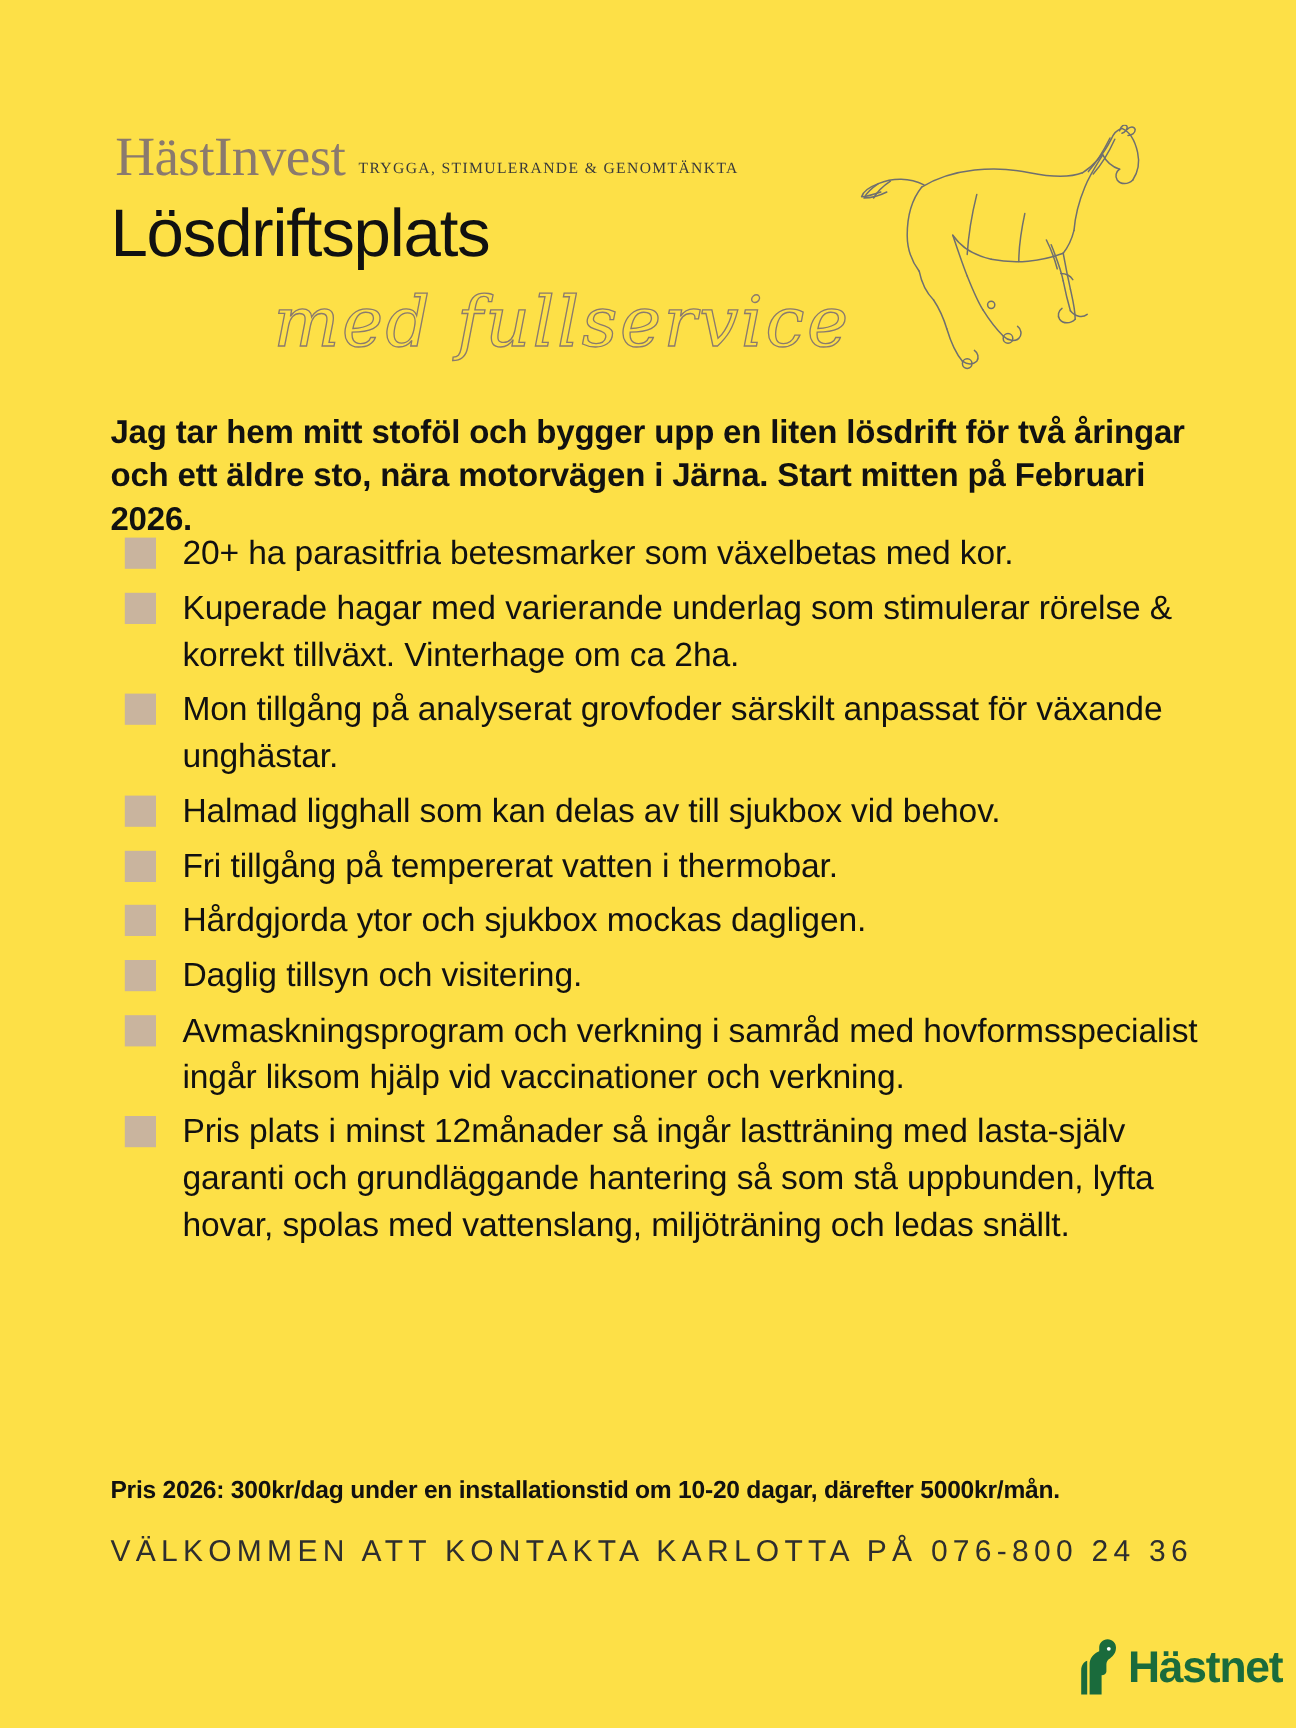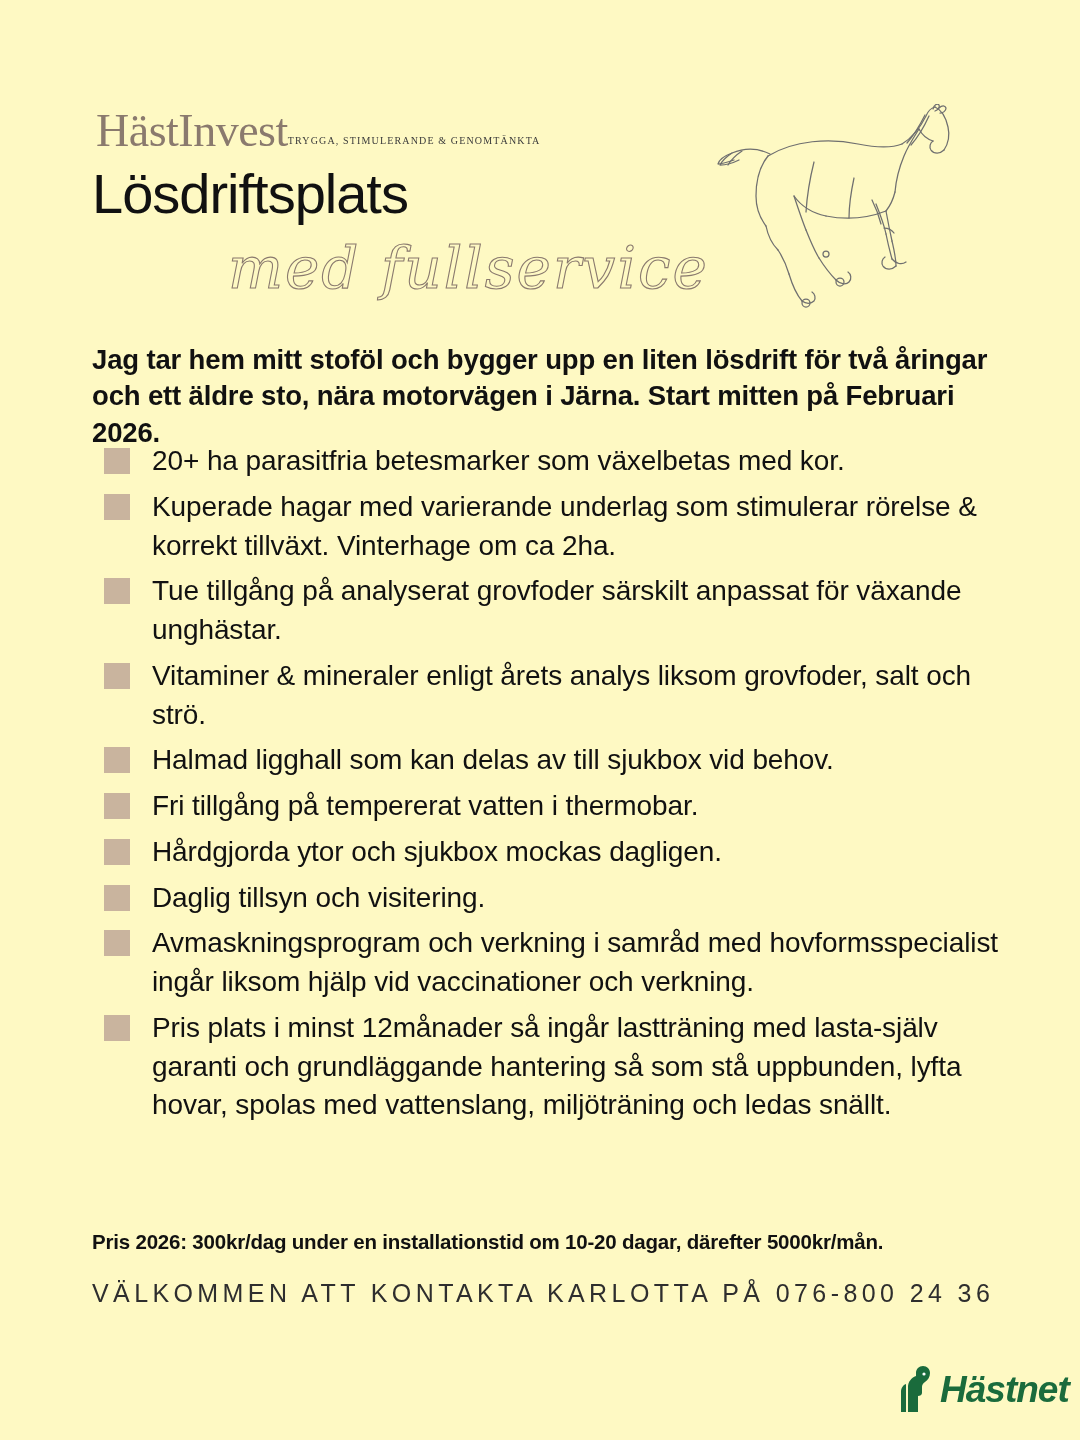--- a/index.html
+++ b/index.html
@@ -13,21 +13,21 @@
     height: 1440px;
     position: relative;
     overflow: hidden;
     font-family: "Liberation Sans", sans-serif;
     -webkit-font-smoothing: antialiased;
   }
 
   .page {
     position: absolute;
     inset: 0;
-    background: #fef9c3;
+    background: #fde047;
   }
 
   
   .header {
     position: absolute;
     left: 0;
     right: 0;
     top: 0;
     height: 310px;
   }
@@ -44,24 +44,25 @@
   .brand-name {
     font-family: "Liberation Serif", "DejaVu Serif", serif;
     font-size: 46px;
     line-height: 1;
     color: #8a7a6e;
     letter-spacing: -0.5px;
   }
 
   .brand-tagline {
     font-family: "Liberation Serif", "DejaVu Serif", serif;
-    font-size: 10px;
+    font-size: 13px;
     line-height: 1;
     color: #3a3a3a;
     letter-spacing: 1.15px;
+    margin-left: 11px;
     position: relative;
     top: -2px;
   }
 
   .main-title {
     position: absolute;
     left: 92px;
     top: 166px;
     font-family: Liberation Sans, sans-serif;
     font-size: 56px;
@@ -184,21 +185,20 @@
 
   
   .hastnet-logo {
     position: absolute;
     left: 898px;
     top: 1358px;
     width: 160px;
     height: 62px;
     display: flex;
     align-items: center;
-    font-style: italic;
   }
   .hastnet-mark {
     flex: 0 0 auto;
     width: 34px;
     height: 48px;
     margin-right: 8px;
   }
   .hastnet-mark svg { display: block; width: 100%; height: 100%; }
   .hastnet-word {
     font-family: "Liberation Sans", sans-serif;
@@ -307,27 +307,23 @@
       <span class="feature-text">20+ ha parasitfria betesmarker som växelbetas med kor.</span>
     </li>
 
     <li class="feature">
       <span class="feature-marker"></span>
       <span class="feature-text">Kuperade hagar med varierande underlag som stimulerar rörelse &amp; korrekt tillväxt. Vinterhage om ca 2ha.</span>
     </li>
 
     <li class="feature">
       <span class="feature-marker"></span>
-      <span class="feature-text">Tue tillgång på analyserat grovfoder särskilt anpassat för växande unghästar.</span>
-    </li>
-
-    <li class="feature">
-      <span class="feature-marker"></span>
-      <span class="feature-text">Vitaminer &amp; mineraler enligt årets analys liksom grovfoder, salt och strö.</span>
-    </li>
+      <span class="feature-text">Mon tillgång på analyserat grovfoder särskilt anpassat för växande unghästar.</span>
+    </li>
+
 
     <li class="feature">
       <span class="feature-marker"></span>
       <span class="feature-text">Halmad ligghall som kan delas av till sjukbox vid behov.</span>
     </li>
 
 
     <li class="feature">
       <span class="feature-marker"></span>
       <span class="feature-text">Fri tillgång på tempererat vatten i thermobar.</span>

